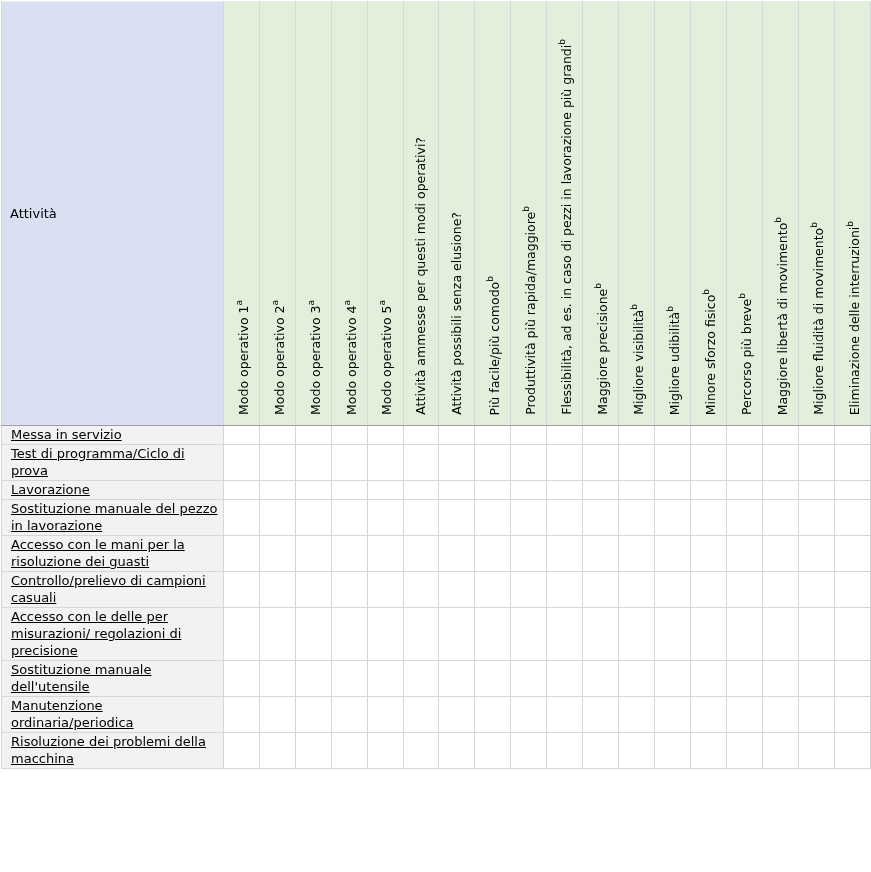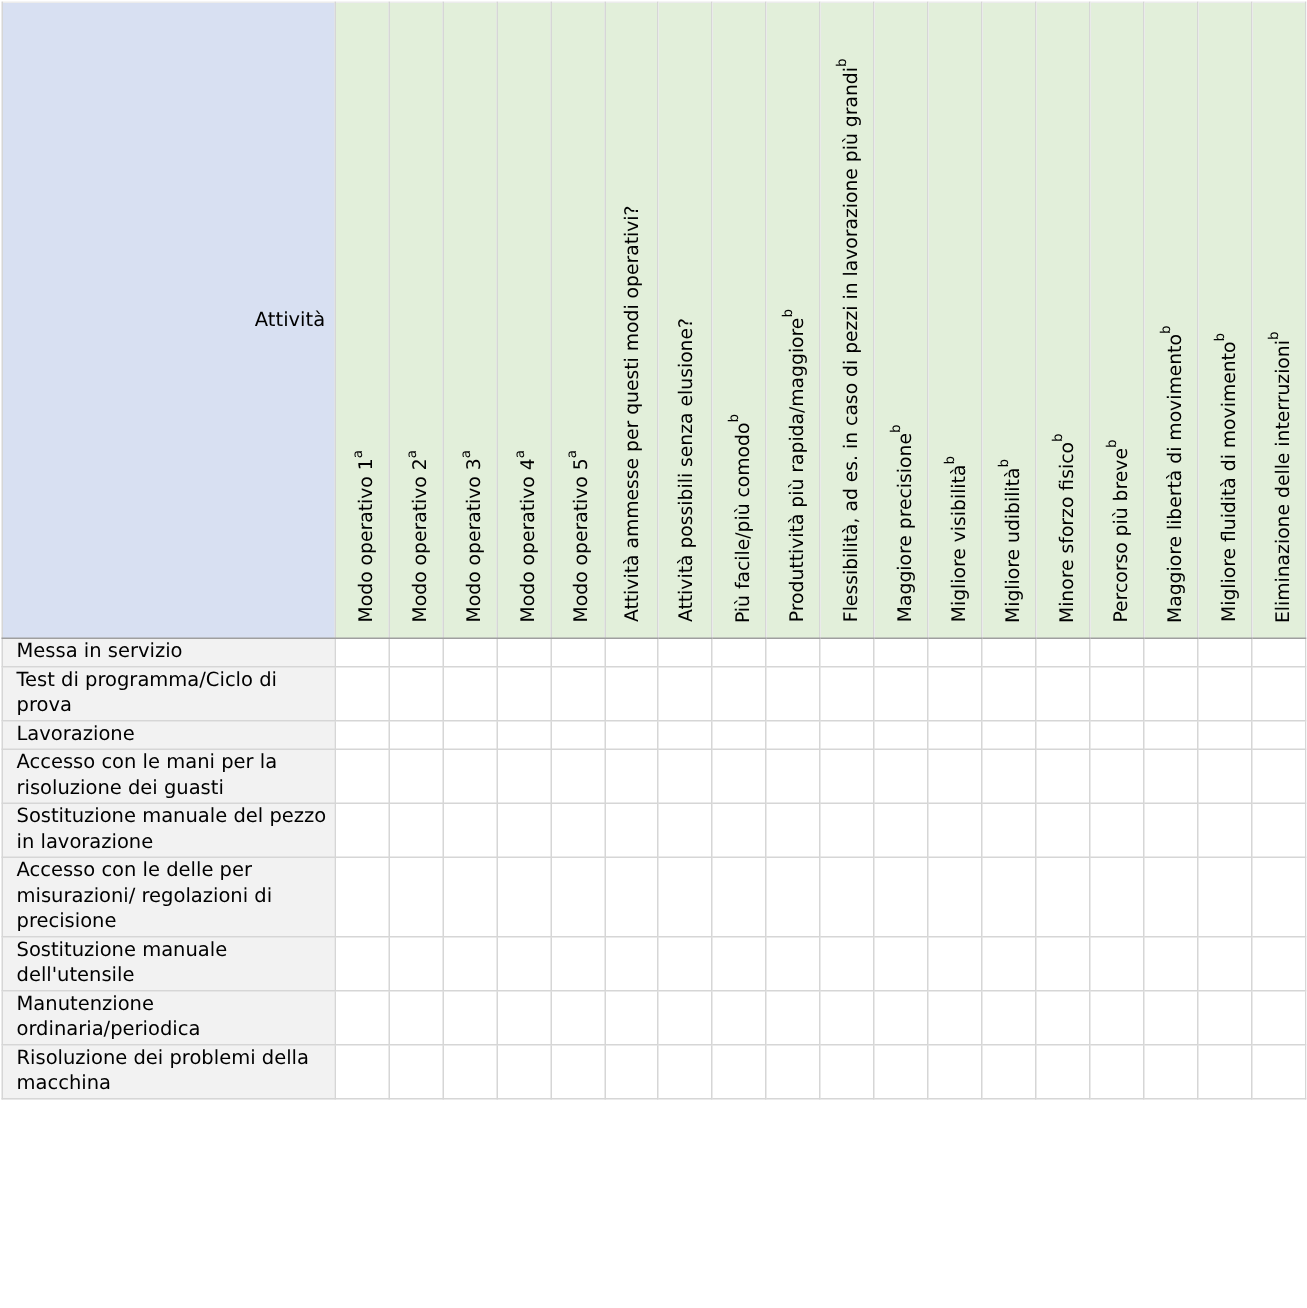--- a/index.html
+++ b/index.html
@@ -22,21 +22,21 @@
   th, td {
     border: 1px solid var(--grid-line, #d6d6d6);
     padding: 0;
     font-weight: normal;
   }
 
   
   thead th { border-bottom: 1px solid var(--header-bottom-line, #9f9f9f); border-top: none; }
   th.corner {
     background: var(--corner-bg, #d8e0f2);
-    text-align: right;
+    text-align: left;
     vertical-align: middle;
     padding: 0 6px 0 8px;
     height: 423px;
   }
   th.vth {
     background: var(--column-header-bg, #e2efda);
     vertical-align: bottom;
     padding-bottom: 10px;
     overflow: hidden;
   }
@@ -52,20 +52,21 @@
 
   
   tbody th.rowlabel {
     background: var(--row-label-bg, #f2f2f2);
     text-align: left;
     vertical-align: middle;
     padding: 0 4px 1px 9px;
     line-height: 17px;
     overflow-wrap: break-word;
     word-wrap: break-word;
+    text-decoration: underline;
   }
   tbody td.cell {
     background: var(--cell-bg, #ffffff);
     height: 17px;
   }
 </style>
 </head>
 <body>
 
 <table class="matrix">
@@ -211,20 +212,41 @@
         <td class="cell"></td>
         <td class="cell"></td>
         <td class="cell"></td>
         <td class="cell"></td>
         <td class="cell"></td>
         <td class="cell"></td>
         <td class="cell"></td>
         <td class="cell"></td>
       </tr>
       <tr>
+        <th class="rowlabel">Sostituzione manuale del pezzo in lavorazione</th>
+        <td class="cell"></td>
+        <td class="cell"></td>
+        <td class="cell"></td>
+        <td class="cell"></td>
+        <td class="cell"></td>
+        <td class="cell"></td>
+        <td class="cell"></td>
+        <td class="cell"></td>
+        <td class="cell"></td>
+        <td class="cell"></td>
+        <td class="cell"></td>
+        <td class="cell"></td>
+        <td class="cell"></td>
+        <td class="cell"></td>
+        <td class="cell"></td>
+        <td class="cell"></td>
+        <td class="cell"></td>
+        <td class="cell"></td>
+      </tr>
+      <tr>
         <th class="rowlabel">Accesso con le mani per la risoluzione dei guasti</th>
         <td class="cell"></td>
         <td class="cell"></td>
         <td class="cell"></td>
         <td class="cell"></td>
         <td class="cell"></td>
         <td class="cell"></td>
         <td class="cell"></td>
         <td class="cell"></td>
         <td class="cell"></td>
@@ -232,21 +254,21 @@
         <td class="cell"></td>
         <td class="cell"></td>
         <td class="cell"></td>
         <td class="cell"></td>
         <td class="cell"></td>
         <td class="cell"></td>
         <td class="cell"></td>
         <td class="cell"></td>
       </tr>
       <tr>
-        <th class="rowlabel">Sostituzione manuale del pezzo in lavorazione</th>
+        <th class="rowlabel">Controllo/prelievo di campioni casuali</th>
         <td class="cell"></td>
         <td class="cell"></td>
         <td class="cell"></td>
         <td class="cell"></td>
         <td class="cell"></td>
         <td class="cell"></td>
         <td class="cell"></td>
         <td class="cell"></td>
         <td class="cell"></td>
         <td class="cell"></td>

